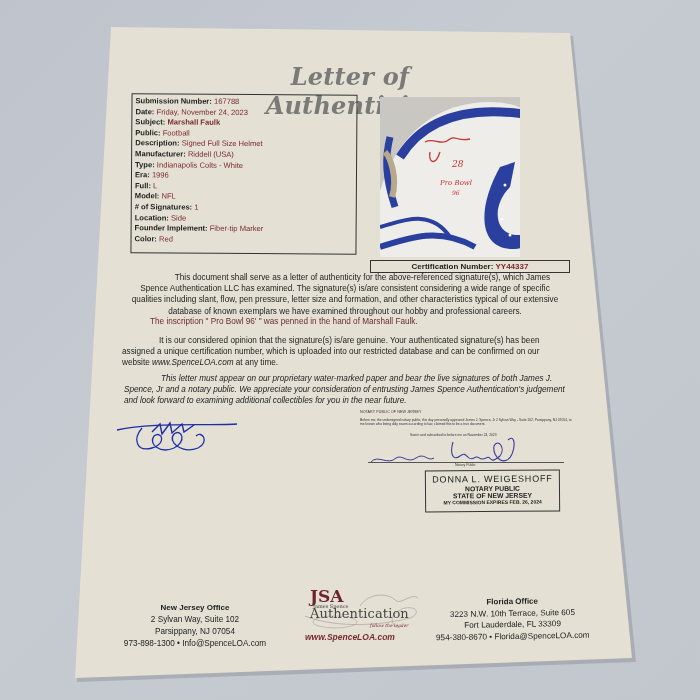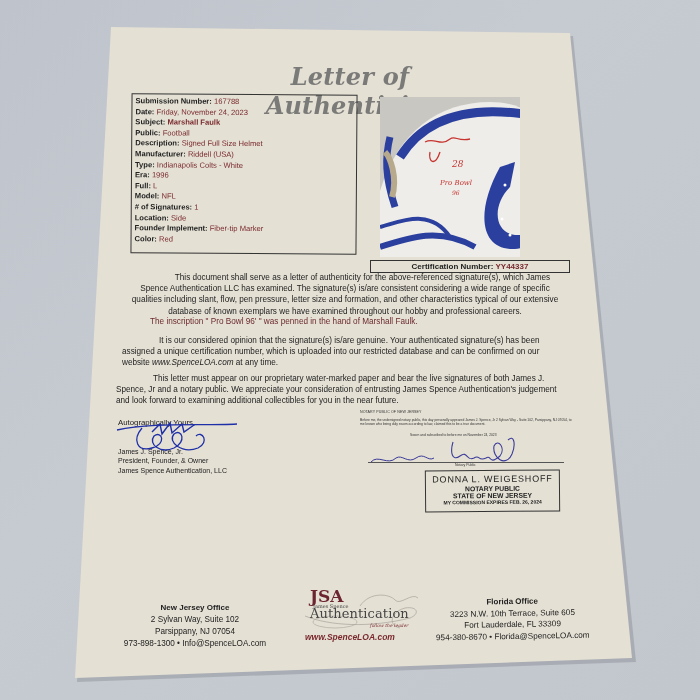--- a/index.html
+++ b/index.html
@@ -43,21 +43,21 @@
     position:absolute; left:370px; top:260px; width:198px; height:11px;
     border:1px solid #333; font-size:8px; font-weight:bold; text-align:center; line-height:11px; color:#222;
   }
   .cert-box .num { color:#7a2a2e; }
   .para {
     position:absolute; font-size:8.2px; line-height:11.2px; color:#222;
   }
   .para.p1 { left:125px; top:272px; width:440px; text-indent:35px;text-align:center; }
   .para.p2 { left:150px; top:316px; width:420px; color:#6c2a2e; }
   .para.p3 { left:122px; top:335px; width:445px; text-indent:37px; }
-  .para.p4 { left:116px; top:373px; width:450px; text-indent:37px; }
+  .para.p4 { left:124px; top:373px; width:450px; text-indent:37px;font-style:italic; }
   .sign-left { position:absolute; left:118px; top:418px; width:200px; font-size:7.8px; color:#222; }
   .sign-left .closing { margin-bottom:20px; }
   .sign-left .lines { font-size:7px; line-height:9.4px; margin-top:0px; }
   .notary { position:absolute; left:360px; top:410px; width:215px; }
   .notary .hdr { font-size:3.6px; color:#333; letter-spacing:0.1px; }
   .notary .txt { font-size:3.3px; line-height:4.4px; color:#333; margin-top:4px; }
   .notary .sworn { font-size:3.3px; color:#333; margin-top:6px; margin-left:50px; }
   .notary-line { position:absolute; left:368px; top:462px; width:196px; height:0; border-top:0.8px solid #555; }
   .notary-caption { position:absolute; left:455px; top:463px; font-size:3.5px; color:#333; }
   .stamp {
@@ -132,28 +132,20 @@
   <div class="cert-box">
     <span>Certification Number:</span>
     <span class="num">YY44337</span>
   </div>
 
   <div class="para p1">This document shall serve as a letter of authenticity for the above-referenced signature(s), which James Spence Authentication LLC has examined.  The signature(s) is/are consistent considering a wide range of specific qualities including slant, flow, pen pressure, letter size and formation, and other characteristics typical of our extensive database of known exemplars we have examined throughout our hobby and professional careers.</div>
   <div class="para p2">The inscription " Pro Bowl 96' " was penned in the hand of Marshall Faulk.</div>
   <div class="para p3"><span>It is our considered opinion that the signature(s) is/are genuine. Your authenticated signature(s) has been assigned a unique certification number, which is uploaded into our restricted database and can be confirmed on our website </span><i>www.SpenceLOA.com</i><span> at any time.</span></div>
   <div class="para p4">This letter must appear on our proprietary water-marked paper and bear the live signatures of both James J. Spence, Jr and a notary public. We appreciate your consideration of entrusting James Spence Authentication's judgement and look forward to examining additional collectibles for you in the near future.</div>
 
-  <div class="sign-left">
-    <div class="closing">Autographically Yours,</div>
-    <div class="lines">
-      <div>James J. Spence, Jr.</div>
-      <div>President, Founder, &amp; Owner</div>
-      <div>James Spence Authentication, LLC</div>
-    </div>
-  </div>
   <svg width="130" height="40" style="left:112px;top:420px">
     <path d="M 5 10 C 40 2, 90 6, 125 4" stroke="#1e2fa8" stroke-width="1.3" fill="none"></path>
     <path d="M 30 8 C 20 20, 25 32, 40 28 C 55 24, 50 10, 42 16 C 36 24, 48 34, 62 28 C 75 22, 70 8, 62 14 C 55 22, 70 34, 86 28 C 98 22, 90 10, 84 16" stroke="#1e2fa8" stroke-width="1.3" fill="none"></path>
     <path d="M 40 12 L 48 4 L 50 14 L 58 3 L 60 13 L 70 4 L 72 12 L 82 5" stroke="#1e2fa8" stroke-width="1.4" fill="none"></path>
   </svg>
 
   <div class="notary">
     <div class="hdr">NOTARY PUBLIC OF NEW JERSEY</div>
     <div class="txt">Before me, the undersigned notary public, this day personally appeared James J. Spence, Jr 2 Sylvan Way - Suite 102, Parsippany, NJ 07054, to me known who being duly sworn according to law, claimed this to be a true document.</div>
     <div class="sworn">Sworn and subscribed to before me on November 24, 2023</div>

